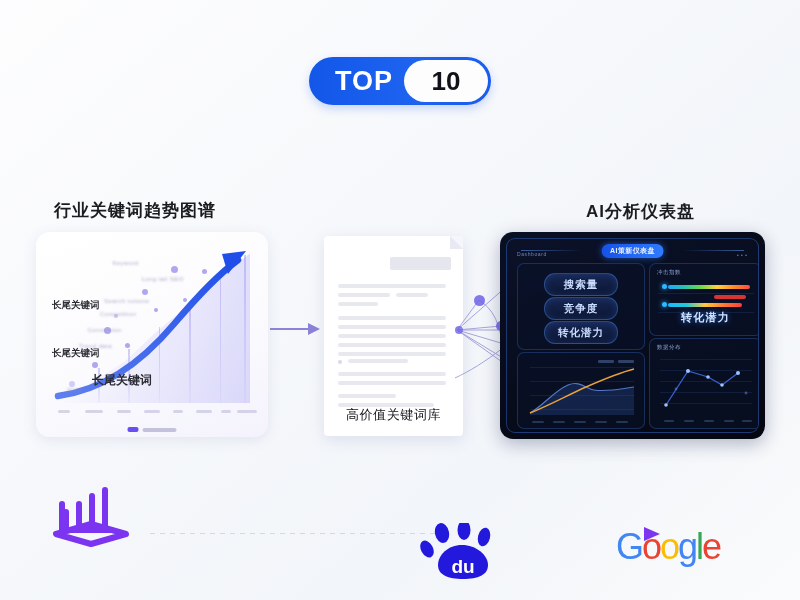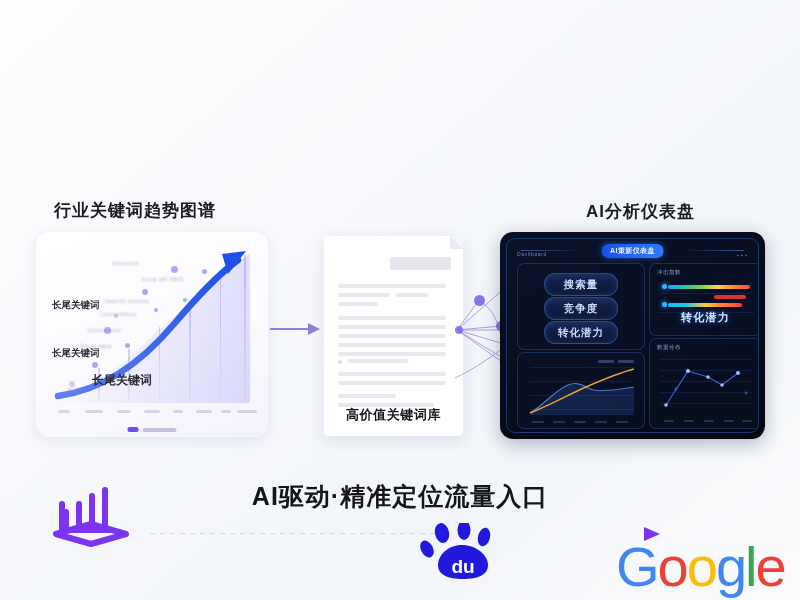--- a/index.html
+++ b/index.html
@@ -84,21 +84,21 @@
   }
   .card2:after{
     content:"";position:absolute;right:0;top:0;border-width:0 13px 13px 0;border-style:solid;
     border-color:#e9e9f4 #f5f6fb;
   }
   .doc-head{position:absolute;right:12px;top:21px;width:61px;height:13px;background:#e6e7ee;border-radius:2px;}
   .doc-line{position:absolute;height:3.5px;background:#e8e9ef;border-radius:2px;}
   .doc-bullet{position:absolute;width:4px;height:4px;border-radius:50%;background:#d9dae3;}
   .doc-cap{
     position:absolute;left:0;right:0;bottom:12px;text-align:center;
-    font-size:13px;font-weight:bold;color:#15161b;letter-spacing:.6px;
+    font-size:13px;font-weight:normal;color:#15161b;letter-spacing:.6px;
   }
 
   
   .nodes{position:absolute;left:455px;top:268px;width:110px;height:122px;}
   .nodes .nd{position:absolute;border-radius:50%;background:#6f63e6;}
 
   
   .card3{
     position:absolute;left:500px;top:232px;width:265px;height:207px;
     background:linear-gradient(150deg,#0a1024 0%,#070b1a 45%,#04070f 100%);
@@ -153,28 +153,34 @@
   .dashline{
     position:absolute;left:150px;top:533px;width:300px;height:1px;
     background:repeating-linear-gradient(90deg,#c9cede 0 5px,rgba(0,0,0,0) 5px 10px);
     opacity:.75;
   }
   .logos{position:absolute;left:418px;top:519px;width:335px;height:66px;}
   .baidu-txt{
     position:absolute;left:110px;top:16px;font-size:40px;font-weight:bold;color:#e01a1a;
     letter-spacing:-1px;line-height:1;white-space:nowrap;
   }
-  .google{position:absolute;left:198px;top:20px;font-size:56px;line-height:1;font-weight:normal;letter-spacing:-2px;white-space:nowrap;}
+  .google{position:absolute;left:198px;top:10px;font-size:36px;line-height:1;font-weight:normal;letter-spacing:-2px;white-space:nowrap;}
   .g1c{color:#4285f4;} .g2c{color:#ea4335;} .g3c{color:#fbbc05;} .g4c{color:#4285f4;} .g5c{color:#34a853;} .g6c{color:#ea4335;}
 </style>
 </head>
 <body>
 
 <div class="stage">
 
+  <div class="top-badge">
+    <span class="lbl">TOP</span>
+    <span class="num-pill">
+      <span class="num">10</span>
+    </span>
+  </div>
 
 
   <div class="cap right">AI分析仪表盘</div>
   <div class="cap left">行业关键词趋势图谱</div>
 
   <div class="card1">
     <div class="c1-plot">
       <div class="c1-fill"></div>
       <div class="c1-bars">
         <i class="c1-bar" style="left:20%;height:22%"></i>
@@ -369,21 +375,20 @@
     <g fill="none" stroke="#7b34f0" stroke-width="6" stroke-linecap="round" stroke-linejoin="round">
       <path d="M18,30 L18,46"></path>
       <path d="M31,22 L31,46"></path>
       <path d="M44,14 L44,46"></path>
       <path d="M57,8 L57,46"></path>
       <path d="M14,22 L14,48 L62,48"></path>
       <path d="M8,52 L43,62 L78,52 L43,42 Z"></path>
     </g>
   </svg>
 
-  <div class="tagline">AI驱动·精准定位流量入口</div>
   <div class="dashline"></div>
 
   <div class="logos">
 
     <svg style="position:absolute;left:0;top:4px;" width="108" height="58" viewBox="0 0 108 58">
       <g fill="#2319dc">
         <ellipse cx="24" cy="10" rx="7" ry="10" transform="rotate(-12 24 10)"></ellipse>
         <ellipse cx="46" cy="7" rx="6.5" ry="10"></ellipse>
         <ellipse cx="66" cy="14" rx="6" ry="9.5" transform="rotate(14 66 14)"></ellipse>
         <ellipse cx="9" cy="26" rx="6" ry="9" transform="rotate(-28 9 26)"></ellipse>

